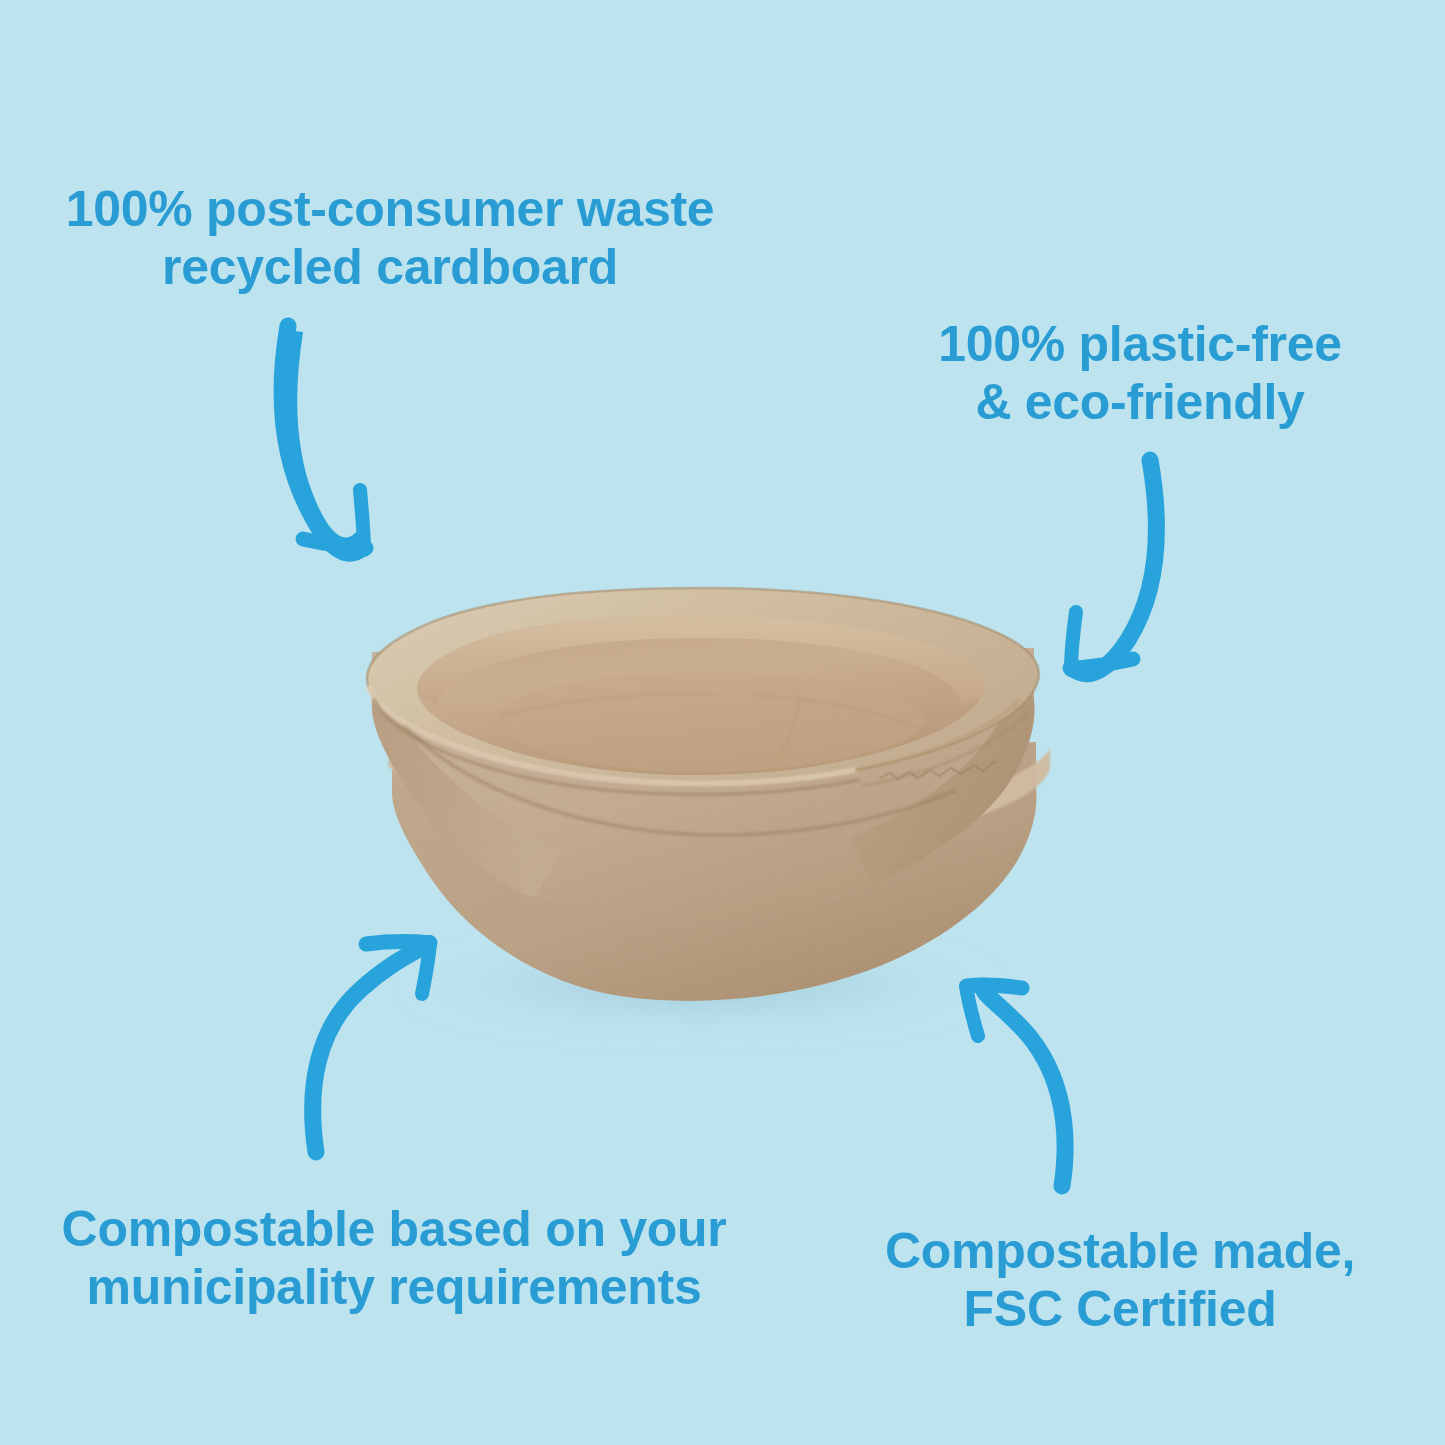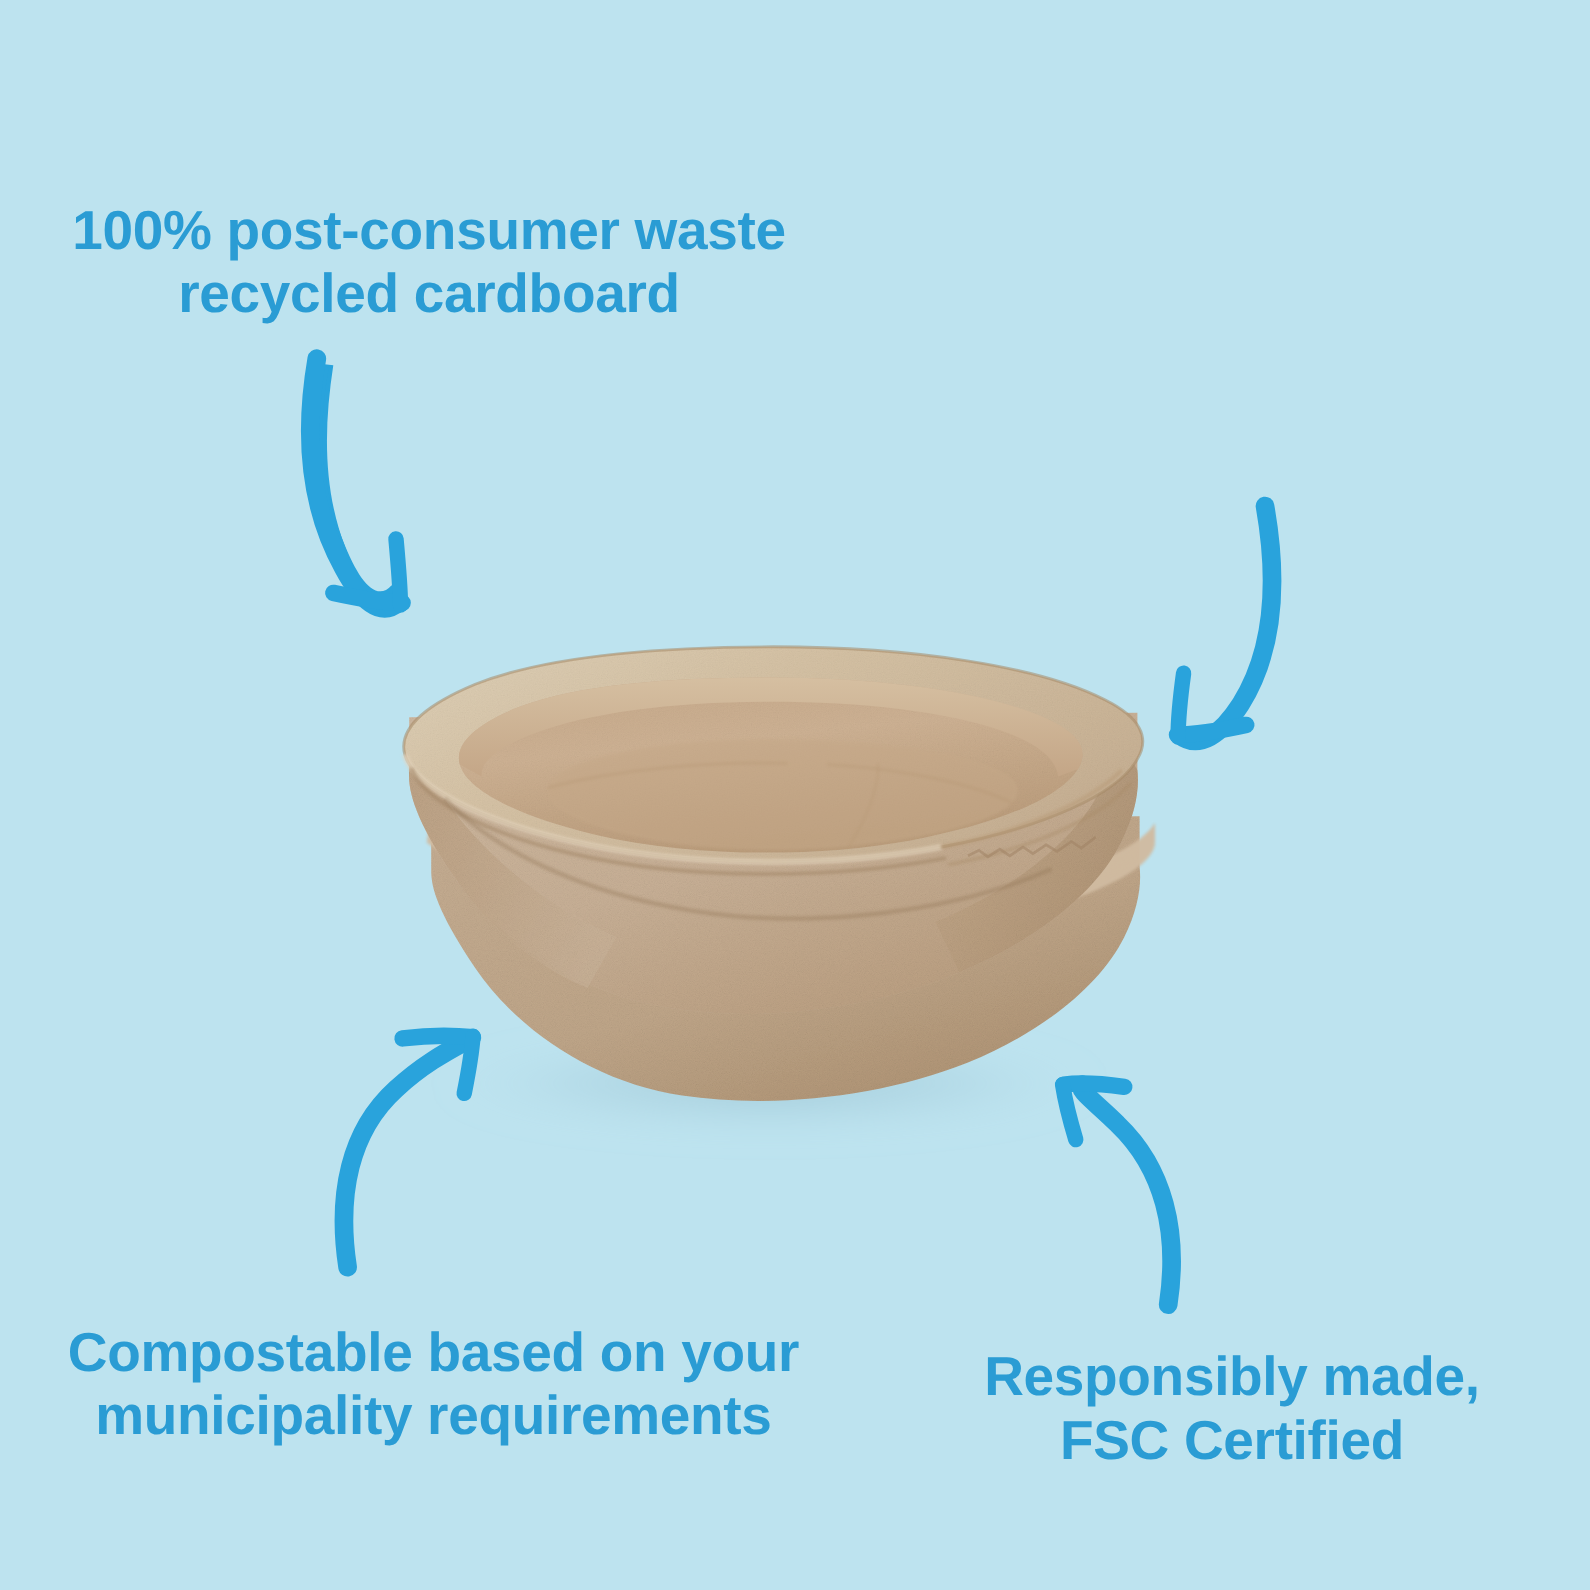--- a/index.html
+++ b/index.html
@@ -299,20 +299,22 @@
                  C 996 1002, 978 990, 984 986" fill="none" stroke="#29a3dc" stroke-width="17" stroke-linecap="round"></path>
         <path d="M 1022 988 C 1000 985, 982 984, 967 986" fill="none" stroke="#29a3dc" stroke-width="15" stroke-linecap="round"></path>
         <path d="M 978 1036 C 972 1016, 968 999, 966 986" fill="none" stroke="#29a3dc" stroke-width="14" stroke-linecap="round"></path>
       </g>
     </g>
   </svg>
 
   <div class="callout" id="callout-top-left">100% post-consumer waste
 recycled cardboard</div>
 
+  <div class="callout" id="callout-top-right">100% plastic-free
+&amp; eco-friendly</div>
 
   <div class="callout" id="callout-bottom-left">Compostable based on your
 municipality requirements</div>
 
-  <div class="callout" id="callout-bottom-right">Responsibly made,
+  <div class="callout" id="callout-bottom-right">Compostable made,
 FSC Certified</div>
 
 </div>
 
 </body></html>

